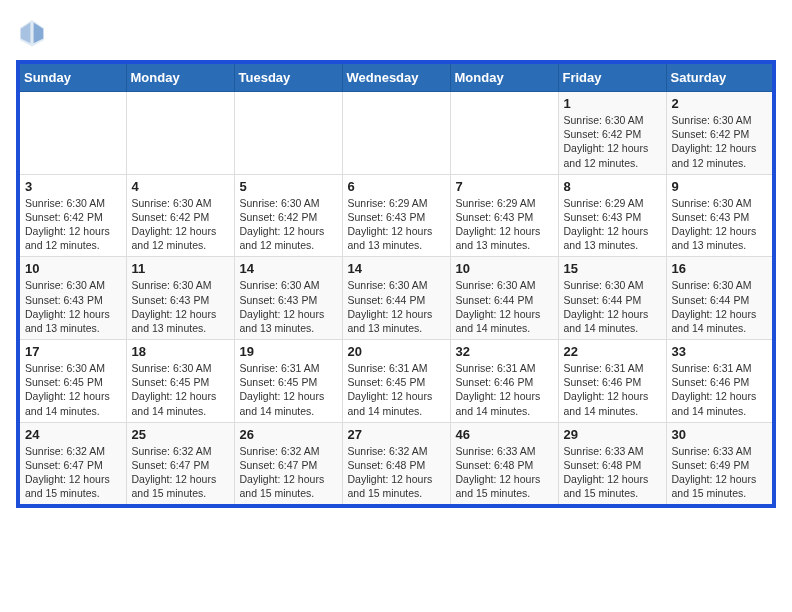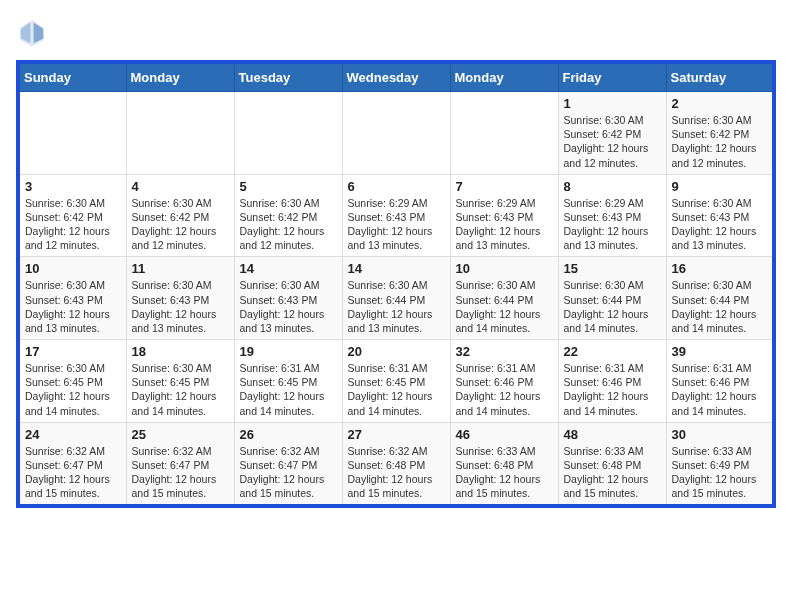--- a/index.html
+++ b/index.html
@@ -292,21 +292,21 @@
 and 14 minutes.</div>
         </td>
         <td>
           <span class="day-number">22</span>
           <div class="day-info" style="white-space: pre-line;">Sunrise: 6:31 AM
 Sunset: 6:46 PM
 Daylight: 12 hours
 and 14 minutes.</div>
         </td>
         <td>
-          <span class="day-number">39</span>
+          <span class="day-number">33</span>
           <div class="day-info" style="white-space: pre-line;">Sunrise: 6:31 AM
 Sunset: 6:46 PM
 Daylight: 12 hours
 and 14 minutes.</div>
         </td>
       </tr>
       <tr>
         <td>
           <span class="day-number">24</span>
           <div class="day-info" style="white-space: pre-line;">Sunrise: 6:32 AM
@@ -336,21 +336,21 @@
 and 15 minutes.</div>
         </td>
         <td>
           <span class="day-number">46</span>
           <div class="day-info" style="white-space: pre-line;">Sunrise: 6:33 AM
 Sunset: 6:48 PM
 Daylight: 12 hours
 and 15 minutes.</div>
         </td>
         <td>
-          <span class="day-number">48</span>
+          <span class="day-number">29</span>
           <div class="day-info" style="white-space: pre-line;">Sunrise: 6:33 AM
 Sunset: 6:48 PM
 Daylight: 12 hours
 and 15 minutes.</div>
         </td>
         <td>
           <span class="day-number">30</span>
           <div class="day-info" style="white-space: pre-line;">Sunrise: 6:33 AM
 Sunset: 6:49 PM
 Daylight: 12 hours

